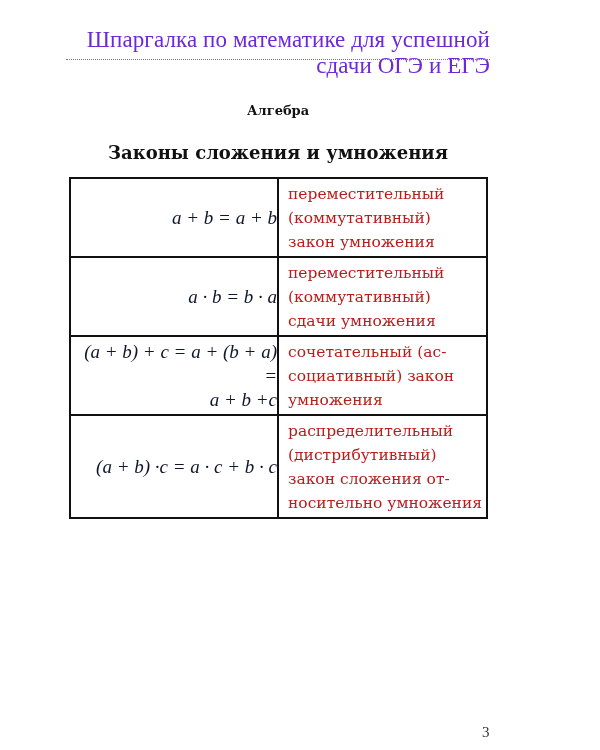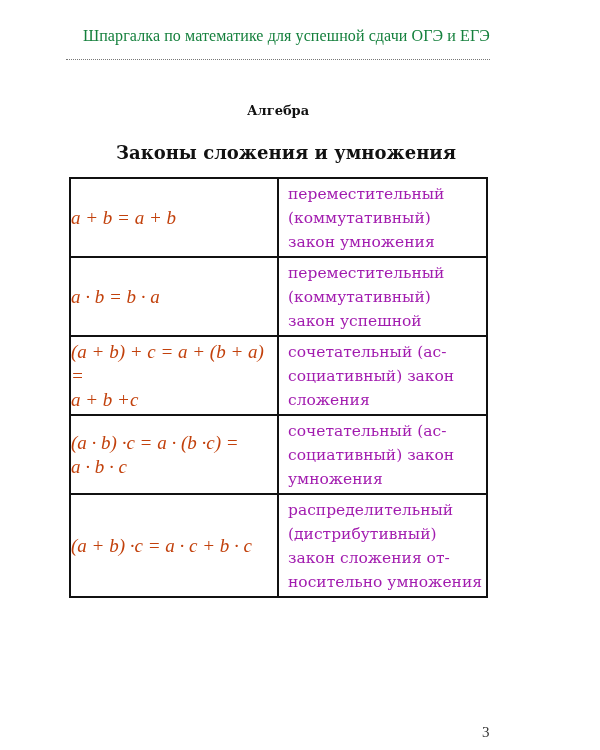--- a/index.html
+++ b/index.html
@@ -1,31 +1,31 @@
 <!DOCTYPE html>
 <html><head>
 <meta charset="utf-8">
 <style>
   html, body { margin:0; padding:0; }
   body { width:600px; height:750px; background:#ffffff; position:relative; overflow:hidden;
          font-family:"DejaVu Serif", "Liberation Serif", serif; color:#111; }
   .running-head { position:absolute; left:68px; top:27px; width:422px; text-align:right;
-         font-family:"Liberation Serif", serif; font-size:16px; color:#15803d; letter-spacing:0.1px; }
+         font-family:"Liberation Serif", serif; font-size:23px; color:#6d28d9; letter-spacing:0.1px; }
   .dotted-rule { position:absolute; left:66px; top:59px; width:424px; border-top:1.5px dotted #777; }
   .section-title { position:absolute; left:0; width:556px; text-align:center;
          font-family:"DejaVu Serif", serif; font-weight:bold; color:#111; }
   .t1 { top:103px; font-size:13px; }
-  .t2 { top:142px; font-size:18px;padding-left:8px; }
+  .t2 { top:142px; font-size:18px; }
   table.laws { position:absolute; left:69px; top:177px; width:419px; border-collapse:collapse;
          border:2.5px solid #111; }
   table.laws td { border:2px solid #111; padding:0; vertical-align:middle; }
-  td.formula { width:207px; text-align:left; font-family:"Liberation Serif", serif;
-         font-style:italic; font-size:19px; line-height:24px; color:#c2410c; }
+  td.formula { width:207px; text-align:right; font-family:"Liberation Serif", serif;
+         font-style:italic; font-size:19px; line-height:24px; color:#0f172a; }
   td.desc { padding:3px 4px 2px 9px !important; font-family:"DejaVu Serif", serif; font-size:15.5px;
-         line-height:24px; color:#a21caf; text-align:left; }
+         line-height:24px; color:#b91c1c; text-align:left; }
   .fline { display:block; }
   .dline { display:block; white-space:nowrap; }
   .page-number { position:absolute; left:482px; top:724px; font-family:"Liberation Serif", serif;
          font-size:15px; color:#333; }
 </style>
 </head>
 <body>
 
 <div>
   <div class="running-head">Шпаргалка по математике для успешной сдачи ОГЭ и ЕГЭ</div>
@@ -46,38 +46,27 @@
             <span class="dline">закон умножения</span>
           </td>
         </tr>
         <tr style="height: 76px;">
           <td class="formula">
             <span class="fline">a · b = b · a</span>
           </td>
           <td class="desc">
             <span class="dline">переместительный</span>
             <span class="dline">(коммутативный)</span>
-            <span class="dline">закон успешной</span>
+            <span class="dline">сдачи умножения</span>
           </td>
         </tr>
         <tr style="height: 76px; padding-left: 24px;">
           <td class="formula">
             <span class="fline">(a + b) + c = a + (b + a) =</span>
             <span class="fline">a + b +c</span>
-          </td>
-          <td class="desc">
-            <span class="dline">сочетательный (ас-</span>
-            <span class="dline">социативный) закон</span>
-            <span class="dline">сложения</span>
-          </td>
-        </tr>
-        <tr style="height: 76px;">
-          <td class="formula">
-            <span class="fline">(a · b) ·c = a · (b ·c) =</span>
-            <span class="fline">a · b · c</span>
           </td>
           <td class="desc">
             <span class="dline">сочетательный (ас-</span>
             <span class="dline">социативный) закон</span>
             <span class="dline">умножения</span>
           </td>
         </tr>
         <tr style="height: 100px;">
           <td class="formula">
             <span class="fline">(a + b) ·c = a · c + b · c</span>

